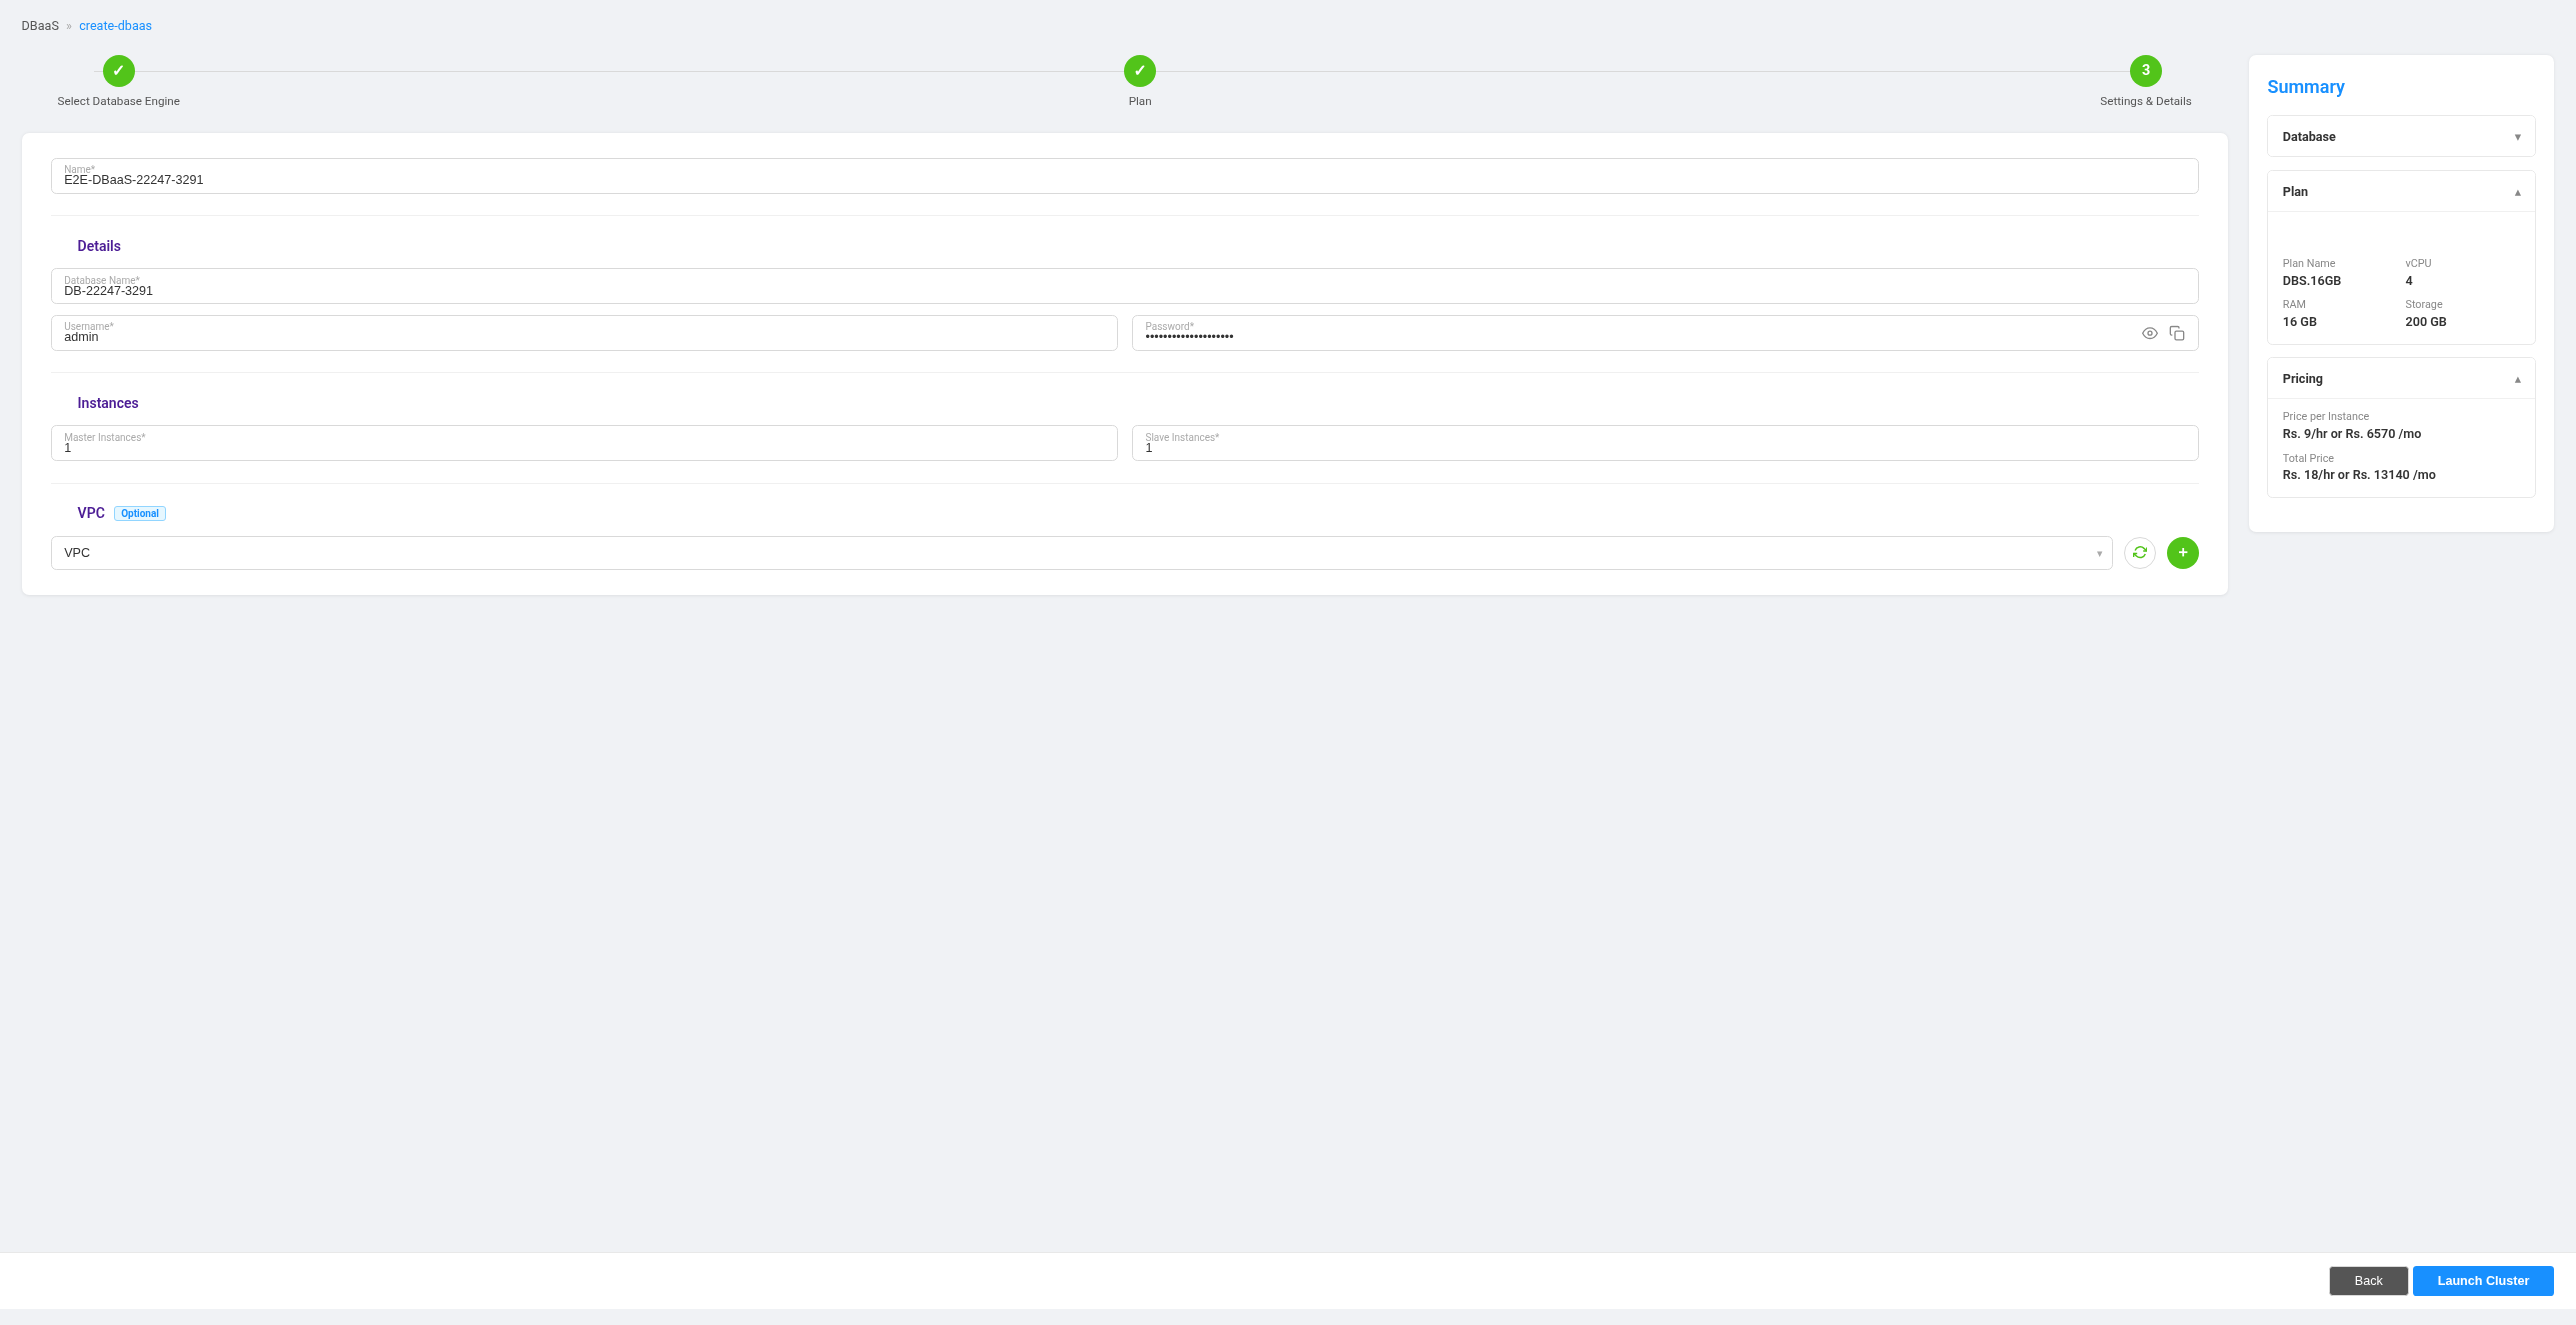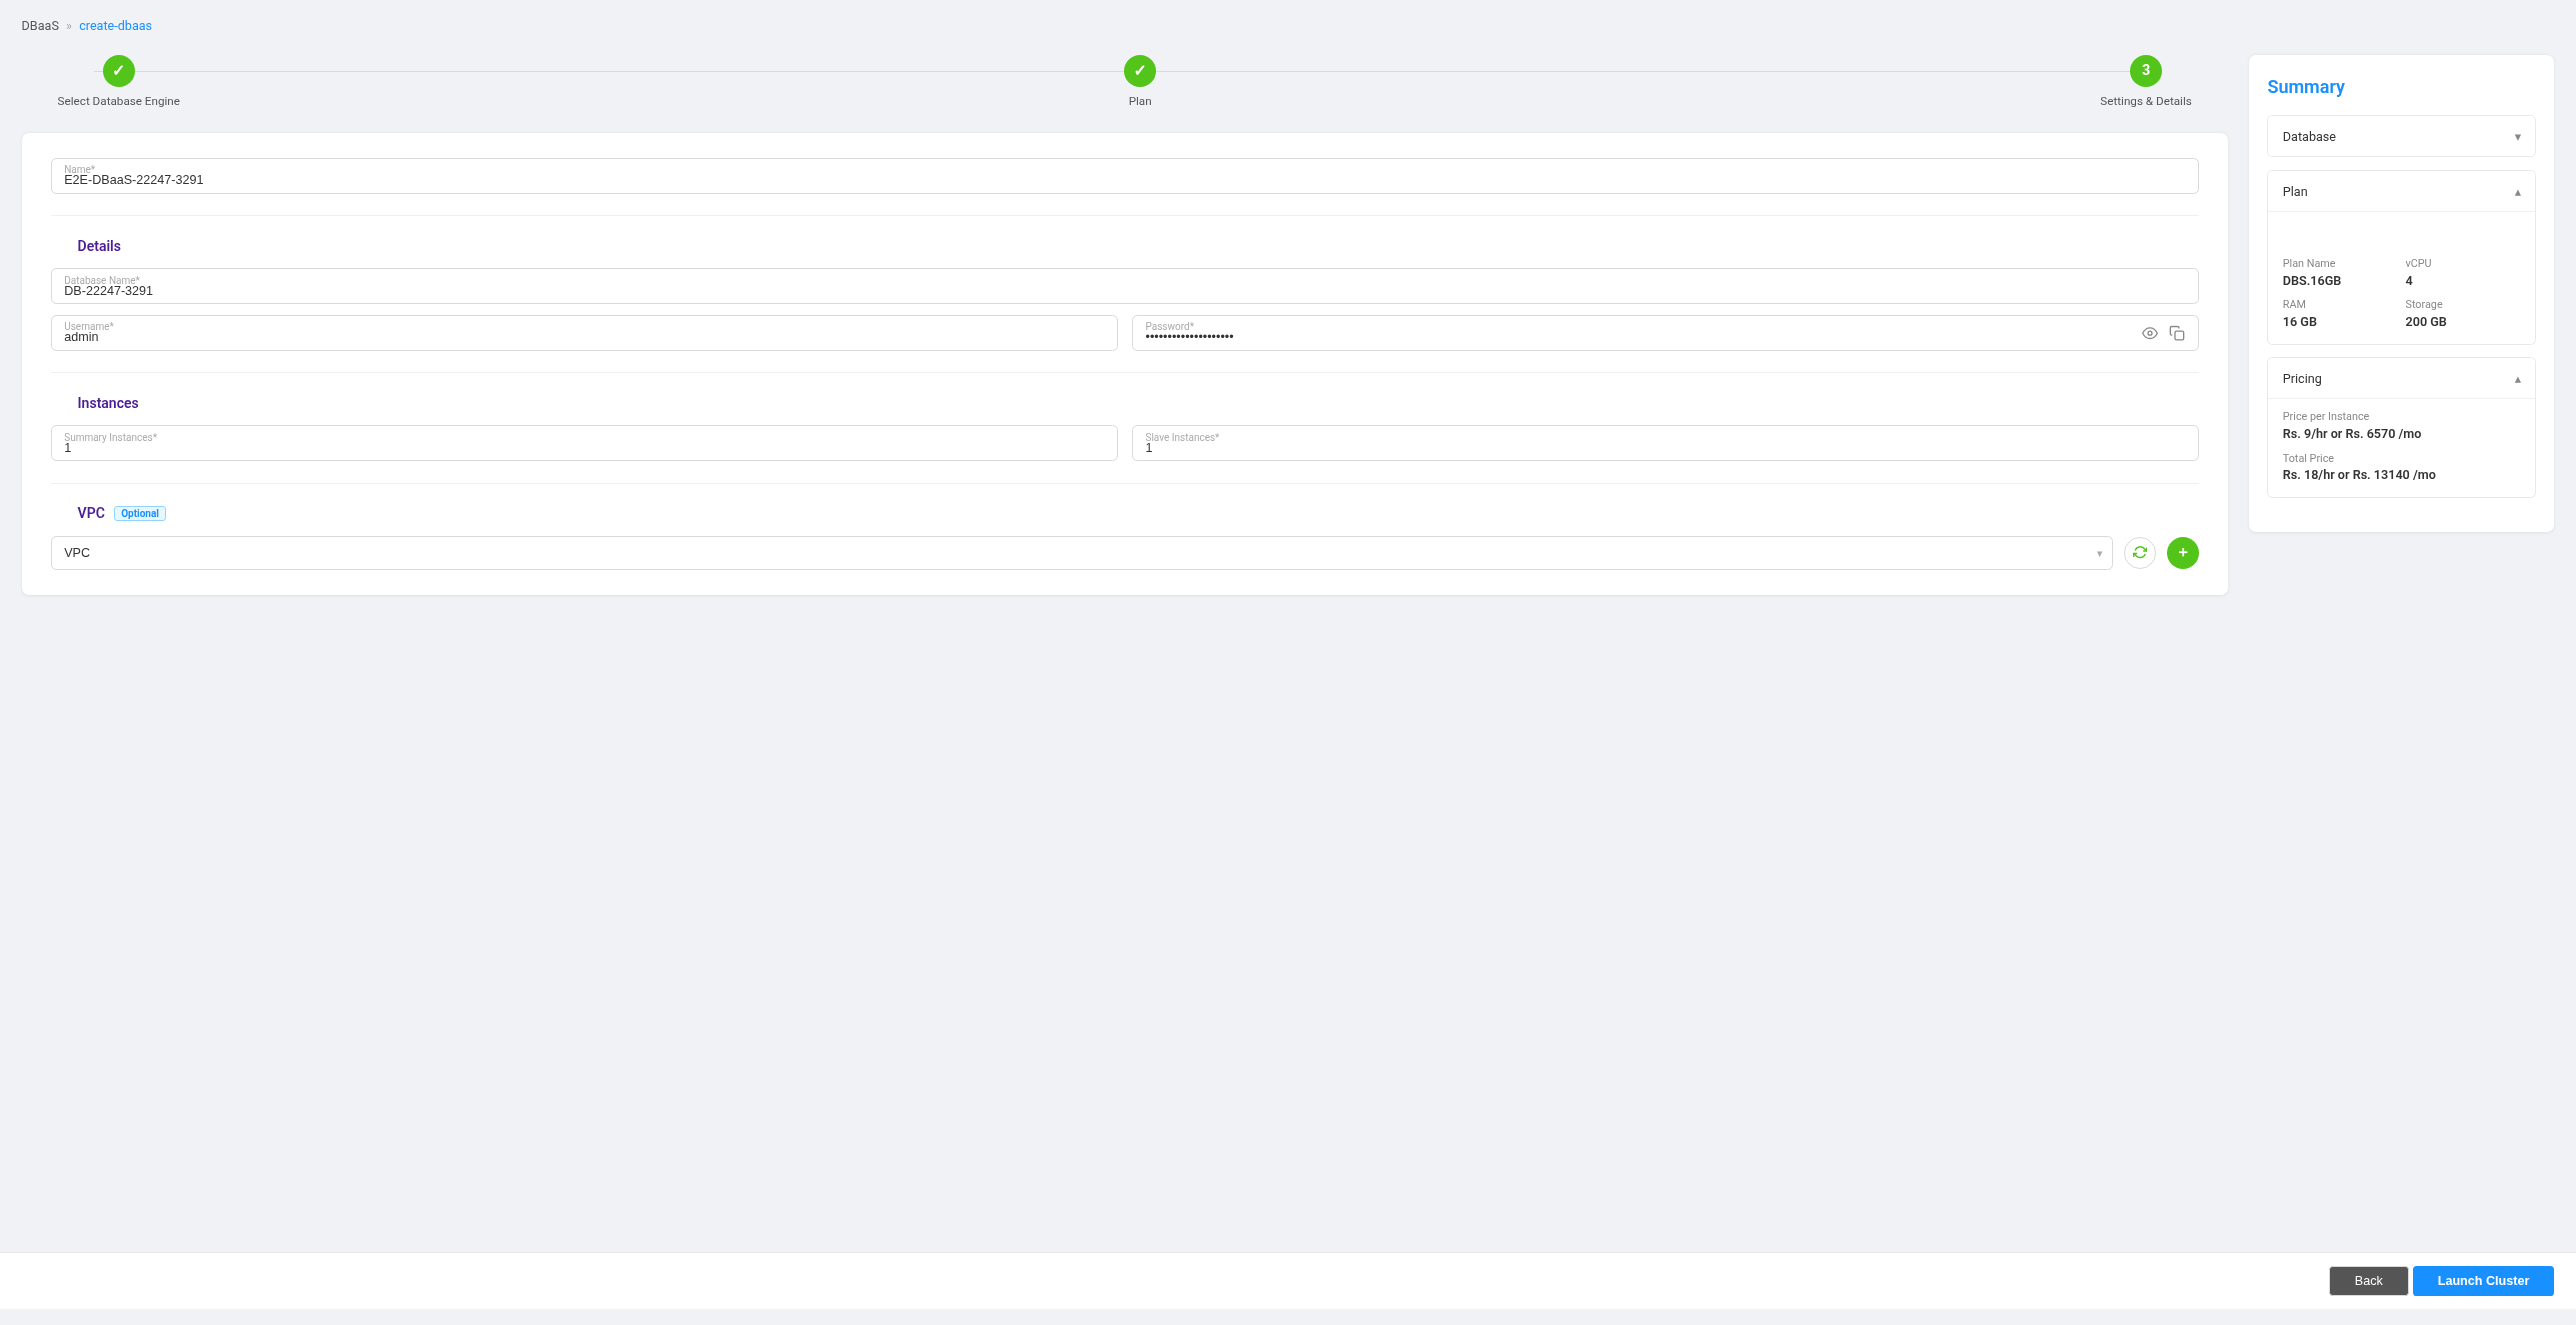--- a/index.html
+++ b/index.html
@@ -262,21 +262,21 @@
     .summary-section-header {
       display: flex;
       justify-content: space-between;
       align-items: center;
       padding: 12.6px 14.4px;
       cursor: pointer;
       background: white;
     }
     .summary-section-label {
       font-size: 12.6px;
-      font-weight: 400;
+      font-weight: 700;
       color: #333;
     }
     .summary-section-body {
       padding: 10.8px 14.4px 14.4px;
       border-top: 0.9px solid #f0f0f0;
     }
     .summary-grid {
       display: grid;
       grid-template-columns: 1fr 1fr;
       gap: 10.8px 7.2px;
@@ -421,21 +421,21 @@
             </div>
           </div>
         </div>
 
         <hr class="divider">
 
         <div class="field-group">
           <div class="section-title">Instances</div>
           <div class="row-fields">
             <div class="floating-field">
-              <span class="floating-label">Summary Instances*</span>
+              <span class="floating-label">Master Instances*</span>
               <input class="floating-input" type="number" value="1" style="">
             </div>
             <div class="floating-field">
               <span class="floating-label">Slave Instances*</span>
               <input class="floating-input" type="number" value="1" style="">
             </div>
           </div>
         </div>
 
         <hr class="divider">

